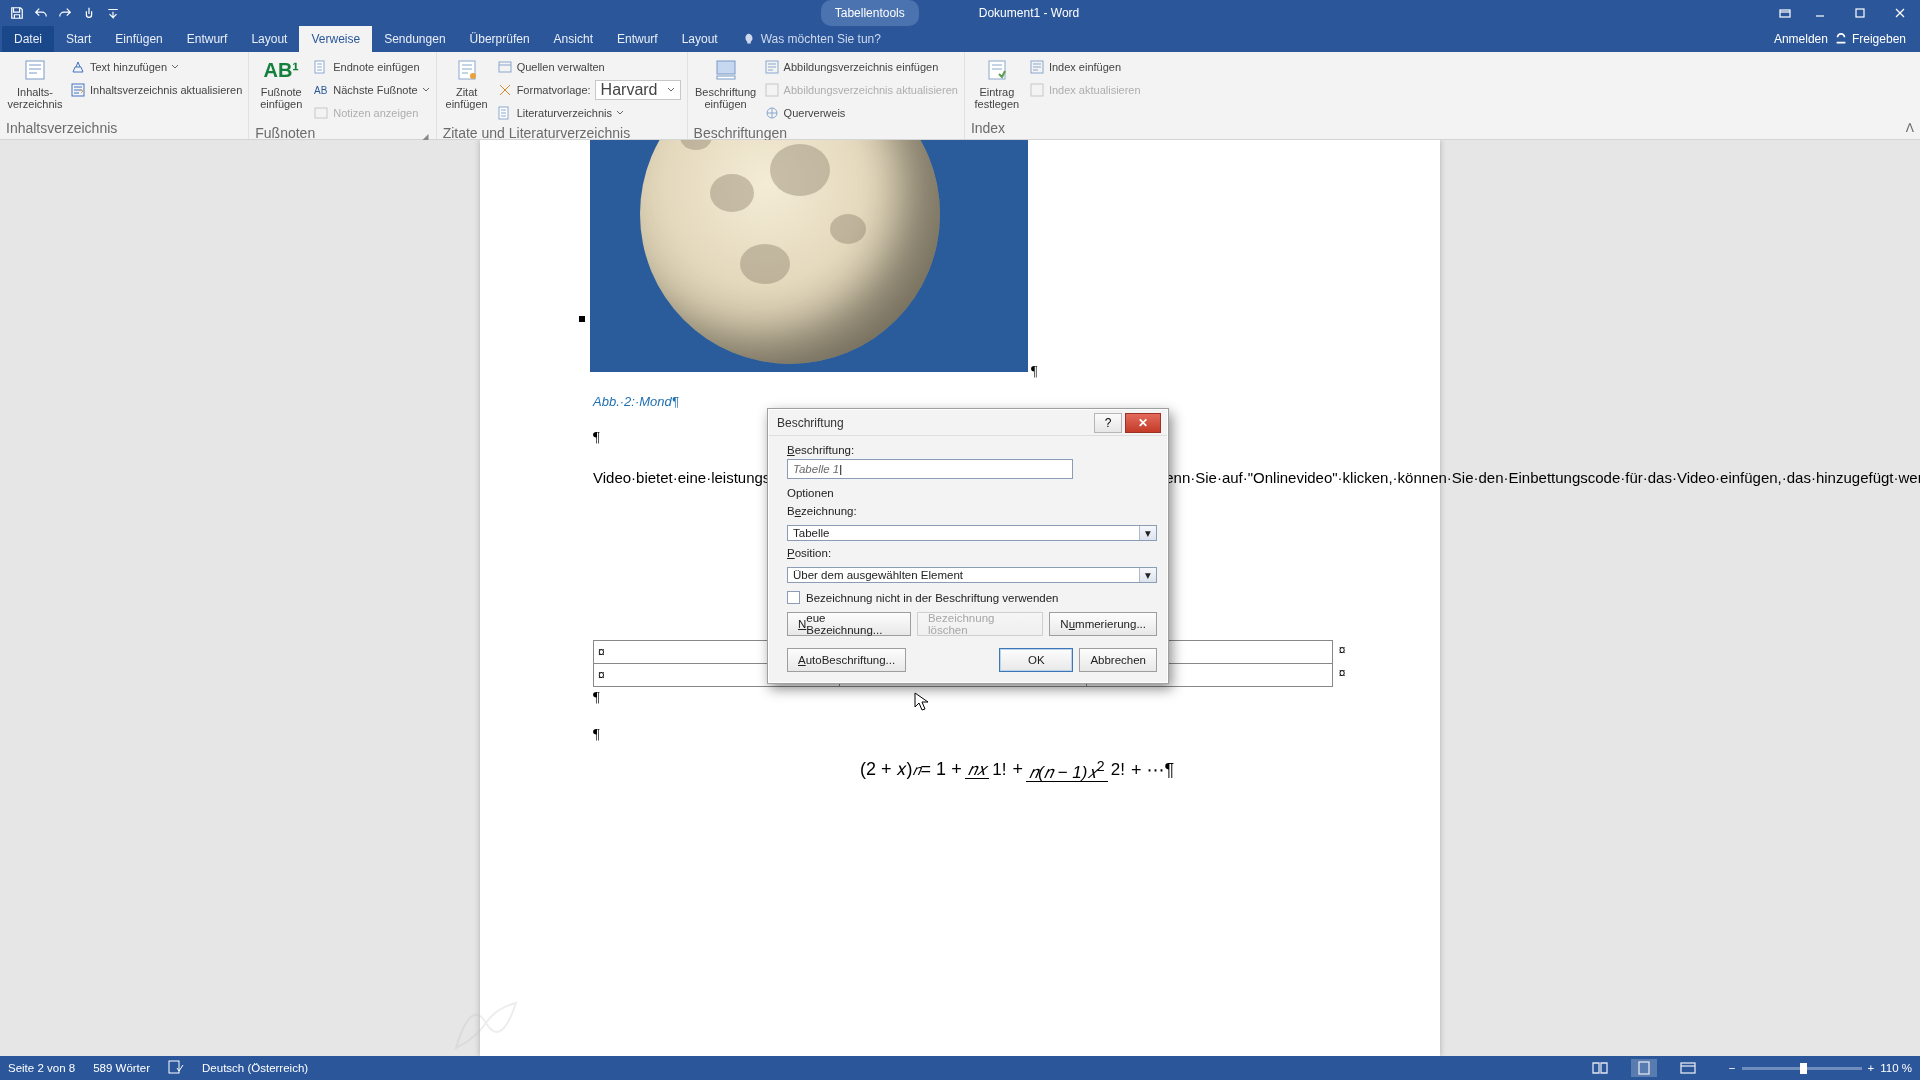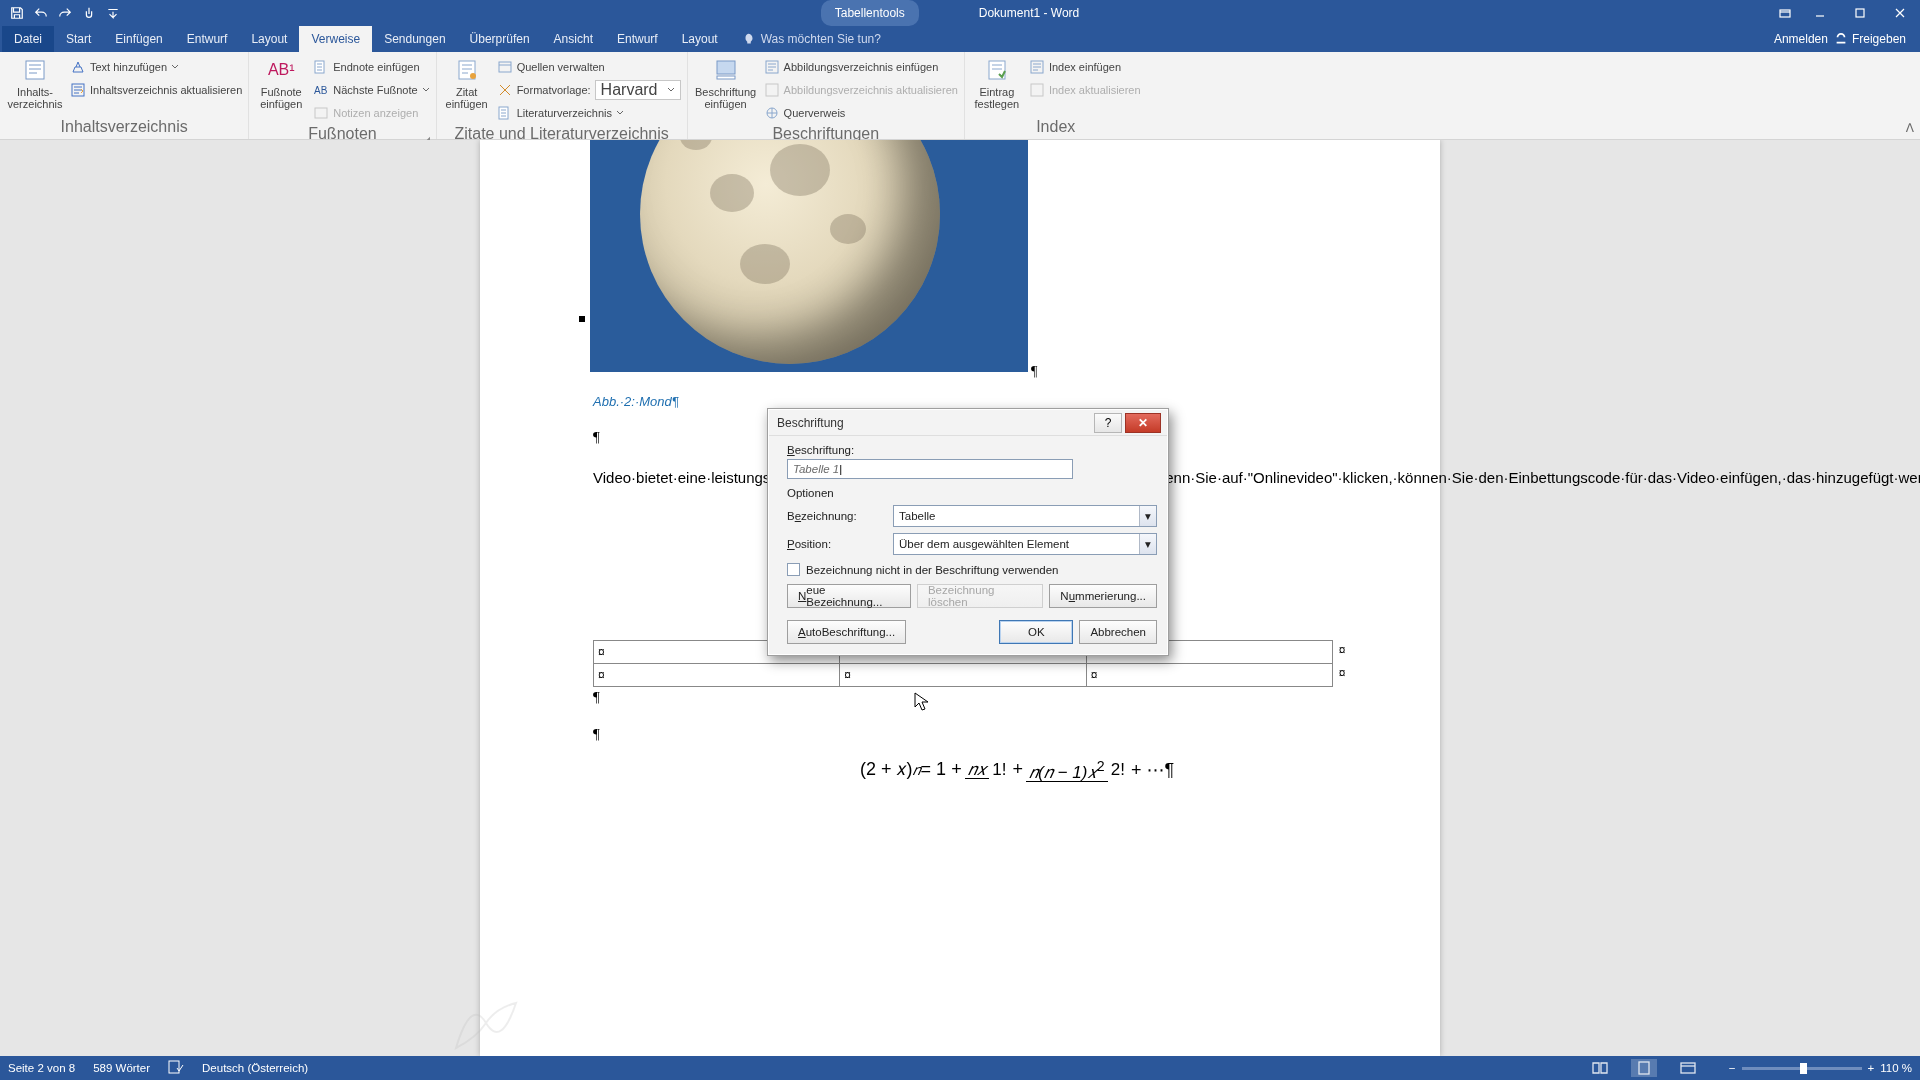--- a/index.html
+++ b/index.html
@@ -27,21 +27,21 @@
 .rtab.tell svg { width: 14px; height: 14px; fill: #cfd9ee; margin-right: 5px; }
 .tabs-spacer { flex: 1; }
 .tabs-right { display: flex; align-items: center; gap: 6px; padding-right: 12px; }
 .tabs-right .link { color: #fff; font-size: 12px; display: flex; align-items: center; gap: 4px; }
 .tabs-right svg { width: 14px; height: 14px; fill: #fff; }
 
 
 .ribbon { height: 88px; background: #f3f3f3; border-bottom: 1px solid #d4d4d4; display: flex; align-items: stretch; font-size: 11px; color: #444; position: relative; }
 .group { border-right: 1px solid #e1e1e1; display: flex; flex-direction: column; padding: 3px 6px 0 6px; }
 .group-body { flex: 1; display: flex; align-items: flex-start; gap: 6px; }
-.group-label { text-align: center; font-size: 16px; color: #6b6b6b; padding: 2px 0 3px 0; position: relative; }
+.group-label { text-align: left; font-size: 14px; color: #6b6b6b; padding: 2px 0 3px 0; position: relative; }
 .group-label .launcher { position: absolute; right: 0; bottom: 2px; width: 12px; height: 12px; color: #888; }
 .bigbtn { display: flex; flex-direction: column; align-items: center; justify-content: flex-start; width: 58px; text-align: center; gap: 3px; padding-top: 2px; }
 .bigbtn .ico { width: 28px; height: 26px; display: flex; align-items: center; justify-content: center; }
 .bigbtn .ico svg { width: 24px; height: 24px; }
 .bigbtn .lbl { font-size: 11px; line-height: 12px; }
 .stack { display: flex; flex-direction: column; gap: 3px; padding-top: 2px; }
 .smallbtn { display: flex; align-items: center; gap: 4px; height: 20px; white-space: nowrap; }
 .smallbtn .ico { width: 16px; height: 16px; }
 .smallbtn .ico svg { width: 16px; height: 16px; }
 .smallbtn.disabled { color: #aeaeae; }
@@ -80,21 +80,21 @@
 .dlg-out { border: 1px solid #fff; }
 .dlg-title { height: 26px; display: flex; align-items: center; padding: 0 6px; border-bottom: 1px solid #dedede; }
 .dlg-title .t { flex: 1; font-size: 12px; color: #333; padding-left: 2px; }
 .dlg-tbtn { width: 28px; height: 20px; border: 1px solid #b6b6b6; background: linear-gradient(#fbfbfb,#e6e6e6); display: flex; align-items: center; justify-content: center; margin-left: 3px; font-size: 12px; }
 .dlg-tbtn.close { background: linear-gradient(#e36a5c,#c43b28); color: #fff; border-color: #9c3225; width: 36px; font-weight: bold; }
 .dlg-body { padding: 8px 10px 10px 18px; font-size: 11.5px; color: #222; }
 .fld-lbl { margin-bottom: 3px; }
 .fld-lbl .ul { text-decoration: underline; }
 .textbox { width: 286px; height: 20px; border: 1px solid #8a9db5; background: #fff; font-style: italic; color: #6b6b6b; padding: 0 5px; display: flex; align-items: center; }
 .sect { margin-top: 8px; font-size: 11.5px; }
-.row { display: flex; align-items: center; gap: 20px; margin-top: 6px; }
+.row { display: flex; gap: 8px; margin-top: 6px; flex-direction: column; }
 .row .rl { width: 86px; }
 .combo { flex: 1; height: 22px; border: 1px solid #8a9db5; background: #fff; display: flex; align-items: center; padding: 0 5px; justify-content: space-between; }
 .combo .cbtn { width: 17px; height: 100%; border-left: 1px solid #b0b9c7; background: linear-gradient(#f5f7fb,#dde3ee); display: flex; align-items: center; justify-content: center; margin-right: -5px; padding-right:0;}
 .chk { display: flex; align-items: center; gap: 6px; margin-top: 8px; }
 .chk .bx { width: 13px; height: 13px; border: 1px solid #8a9db5; background: #fff; }
 .btnrow { display: flex; gap: 6px; margin-top: 8px; }
 .dbtn { height: 24px; border: 1px solid #9e9e9e; background: linear-gradient(#fdfdfd,#e8e8e8); padding: 0 10px; font-size: 11.5px; display: flex; align-items: center; justify-content: center; }
 .dbtn .ul { text-decoration: underline; }
 .dbtn.disabled { color: #a7a7a7; background: linear-gradient(#f6f6f6,#efefef); border-color: #cfcfcf; }
 .dbtn.primary { border: 1px solid #3f77b4; box-shadow: inset 0 0 0 1px #b8d2ef; width: 74px; }
@@ -235,21 +235,21 @@
             <span>Inhaltsverzeichnis aktualisieren</span>
           </div>
       </div>
     </div>
     <div class="group-label">Inhaltsverzeichnis</div>
   </div>
 
   <div class="group">
     <div class="group-body">
       <div class="bigbtn" style="width:52px">
-        <div class="ico" style="font-weight:normal;color:#be185d;font-size:16px">
+        <div class="ico" style="font-weight:bold;color:#15803d;font-size:20px">
             <span>AB¹</span>
           </div>
         <div class="lbl" style="white-space:pre-line">Fußnote
 einfügen</div>
       </div>
       <div class="stack">
         <div class="smallbtn">
             <span class="ico"><svg viewBox="0 0 16 16">
                 <rect x="2" y="2" width="9" height="12" fill="#fff" stroke="#8aa7cd"></rect>
                 <path d="M4 5h5M4 8h5M4 11h5" stroke="#8aa7cd"></path>

